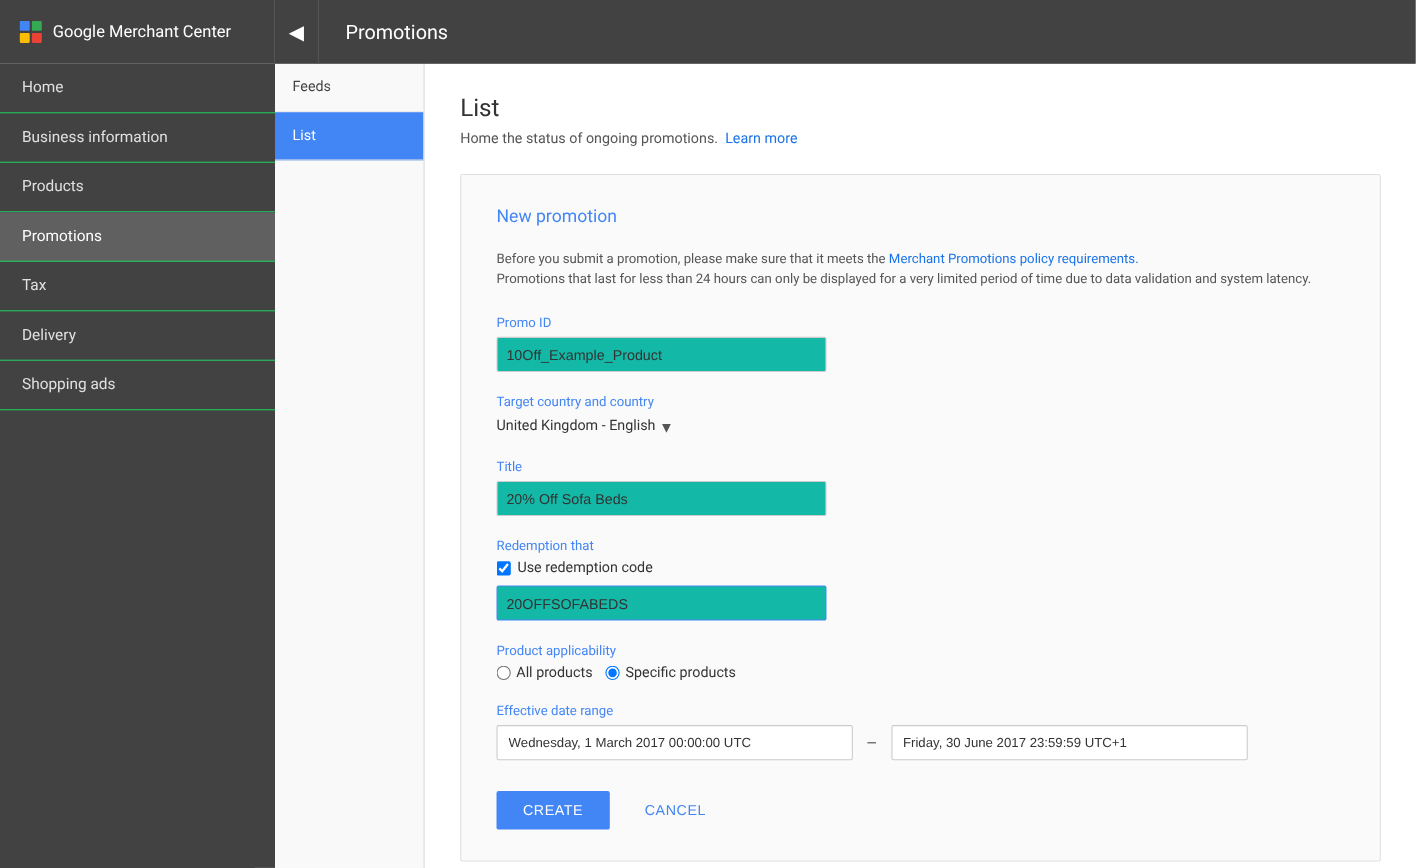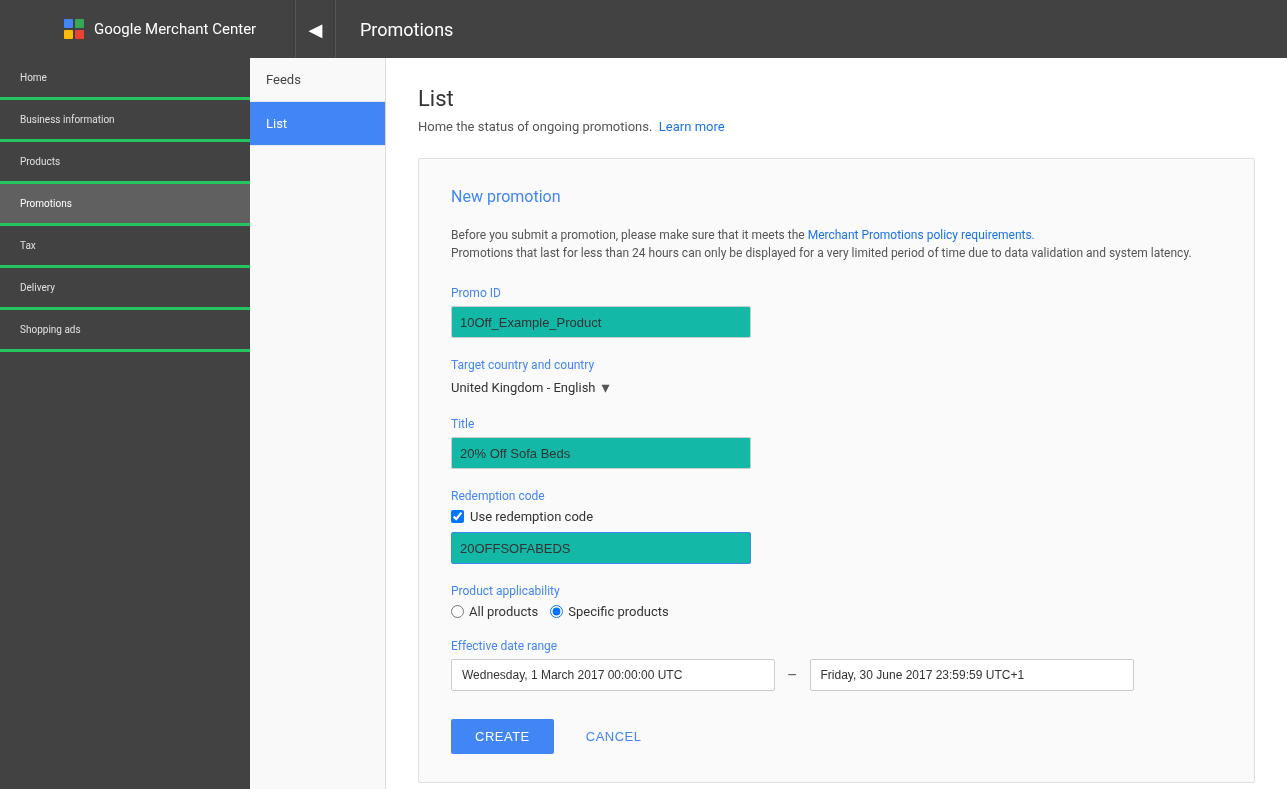--- a/index.html
+++ b/index.html
@@ -7,21 +7,20 @@
 
     
     .top-bar {
       display: flex;
       align-items: center;
       background: #424242;
       color: #fff;
       height: 58px;
       flex-shrink: 0;
       z-index: 10;
-      padding-left: 46px;
     }
     .top-bar-logo {
       display: flex;
       align-items: center;
       width: 250px;
       padding: 0 16px;
       gap: 8px;
       border-right: 1px solid #555;
       height: 100%;
     }
@@ -66,23 +65,23 @@
       background: #424242;
       color: #e0e0e0;
       flex-shrink: 0;
       display: flex;
       flex-direction: column;
       overflow-y: auto;
     }
     .sidebar-item {
       padding: 14px 20px;
       cursor: pointer;
-      font-size: 10px;
+      font-size: 14px;
       color: #e0e0e0;
-      border-bottom: 3px solid #22c55e;
+      border-bottom: 1px solid #22c55e;
     }
     .sidebar-item.active { background: #606060; color: #fff; }
 
     
     .sub-sidebar {
       width: 136px;
       background: #f9f9f9;
       border-right: 1px solid #ddd;
       flex-shrink: 0;
       display: flex;
@@ -329,21 +328,21 @@
           <span class="dropdown-arrow">▾</span>
         </div>
       </div>
 
       <div class="form-group">
         <label class="form-label">Title</label>
         <input type="text" class="form-input" value="20% Off Sofa Beds" style="">
       </div>
 
       <div class="form-group">
-        <label class="form-label">Redemption code</label>
+        <label class="form-label">Redemption that</label>
         <div class="redemption-checkbox-row">
           <input type="checkbox" checked="" style="">
           <span class="redemption-checkbox-label">Use redemption code</span>
         </div>
         <input type="text" class="form-input active-input" value="20OFFSOFABEDS" style="">
       </div>
 
       <div class="form-group">
         <label class="form-label">Product applicability</label>
         <div class="radio-group">

